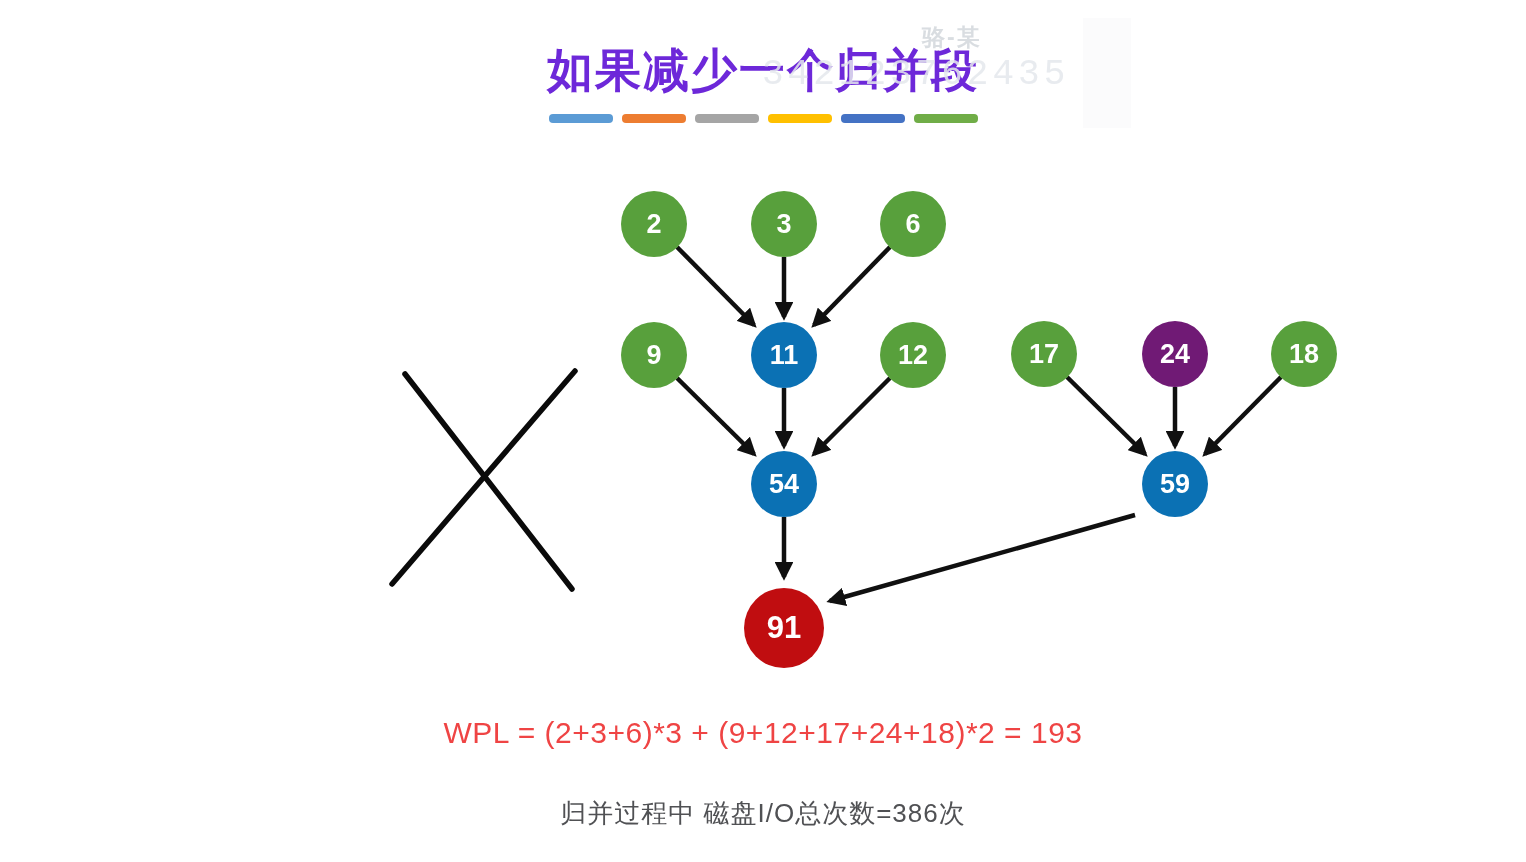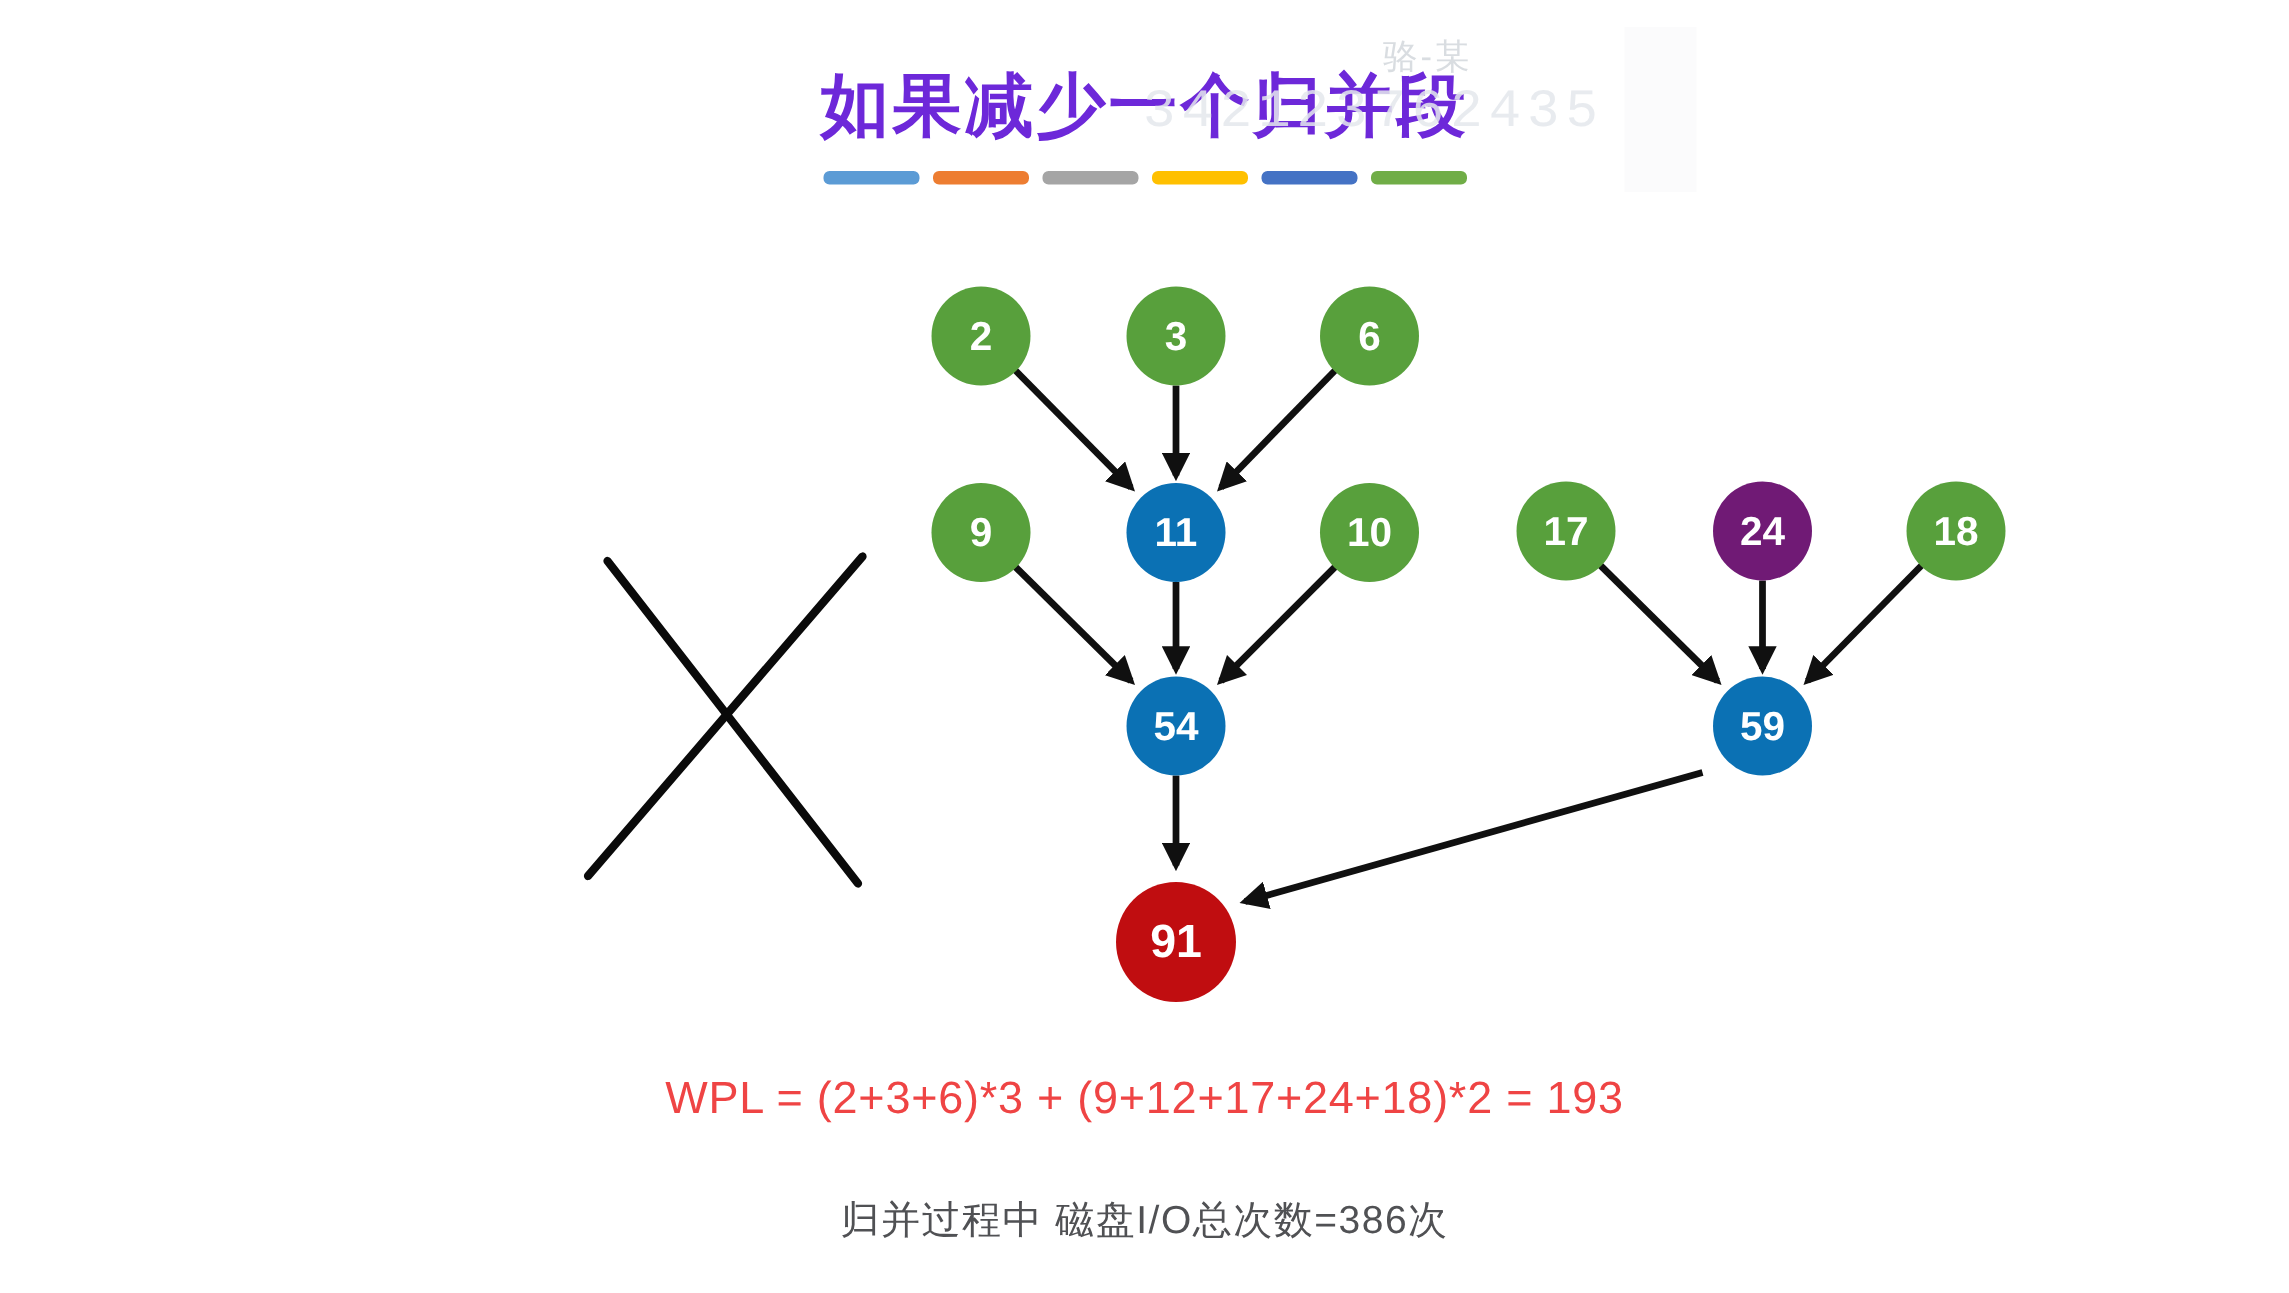--- a/index.html
+++ b/index.html
@@ -14,20 +14,21 @@
     position:absolute;top:40px;left:0;width:100%;
     text-align:center;
     font-size:46px;font-weight:800;letter-spacing:2px;
     z-index:2;
   }
   .watermark-name{
     position:absolute;left:922px;top:22px;
     font-size:23px;letter-spacing:2px;
     color:rgba(215,219,223,0.95);
     z-index:5;
+    font-weight:bold;
   }
   .watermark-digits{
     position:absolute;left:762px;top:54px;
     font-size:36px;letter-spacing:4px;
     color:rgba(228,232,236,0.85);
     z-index:5;
     font-family:Liberation Mono, monospace;
   }
   .watermark-box{
     position:absolute;left:1083px;top:18px;width:48px;height:110px;
@@ -107,21 +108,21 @@
       <line x1="405" y1="374" x2="572" y2="589"></line>
       <line x1="575" y1="371" x2="392" y2="584"></line>
     </g>
   </svg>
 
   <div class="node" style="left: 621px; top: 191px; background: rgb(88, 160, 60);">2</div>
   <div class="node" style="left: 751px; top: 191px; background: rgb(88, 160, 60);">3</div>
   <div class="node" style="left: 880px; top: 191px; background: rgb(88, 160, 60);">6</div>
   <div class="node" style="left: 621px; top: 322px; background: rgb(88, 160, 60);">9</div>
   <div class="node" style="left: 751px; top: 322px; background: rgb(11, 113, 180);">11</div>
-  <div class="node" style="left: 880px; top: 322px; background: rgb(88, 160, 60);">10</div>
+  <div class="node" style="left: 880px; top: 322px; background: rgb(88, 160, 60);">12</div>
   <div class="node" style="left: 1011px; top: 321px; background: rgb(88, 160, 60);">17</div>
   <div class="node" style="left: 1142px; top: 321px; background: #701a75;">24</div>
   <div class="node" style="left: 1271px; top: 321px; background: rgb(88, 160, 60);">18</div>
   <div class="node" style="left: 751px; top: 451px; background: rgb(11, 113, 180);">54</div>
   <div class="node" style="left: 1142px; top: 451px; background: rgb(11, 113, 180);">59</div>
   <div class="node root" style="left: 744px; top: 588px; background: rgb(192, 13, 16);">91</div>
 
   <div class="formula-wpl">WPL = (2+3+6)*3 + (9+12+17+24+18)*2 = 193</div>
   <div class="formula-io">归并过程中 磁盘I/O总次数=386次</div>
 

